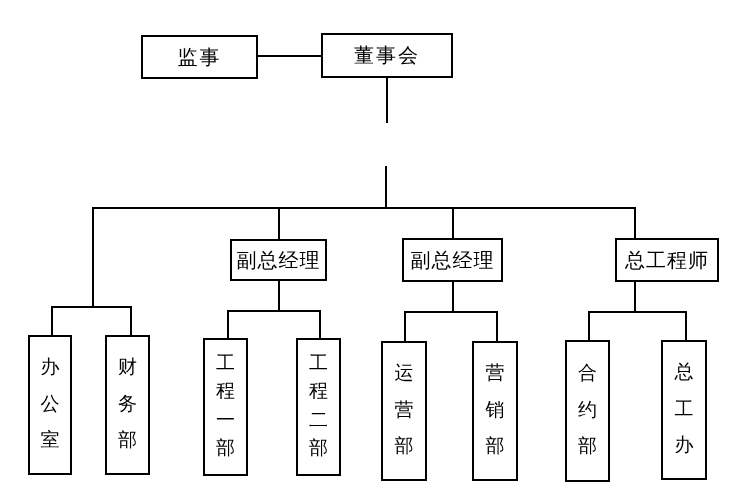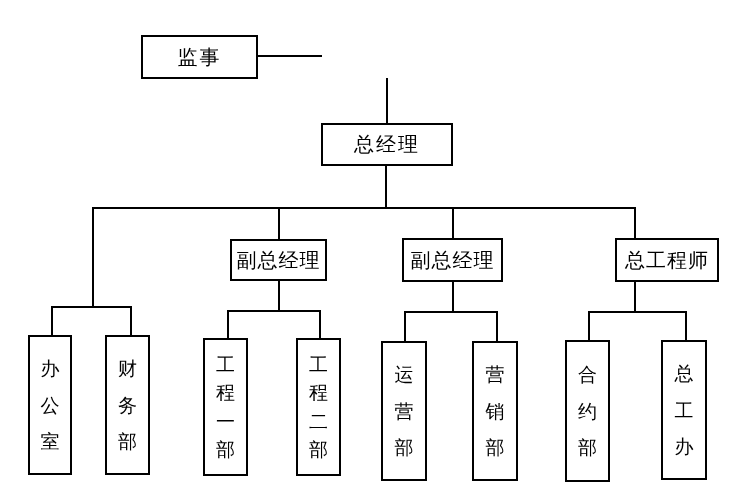--- a/index.html
+++ b/index.html
@@ -5,21 +5,21 @@
   html, body {
     margin: 0;
     padding: 0;
     background: #ffffff;
   }
   .canvas {
     position: relative;
     width: 733px;
     height: 503px;
     background: #ffffff;
-    font-family: Liberation Serif, serif;
+    font-family: Liberation Mono, monospace;
     color: #000000;
     overflow: hidden;
   }
   .box {
     position: absolute;
     box-sizing: border-box;
     border: 2px solid #000000;
     background: #ffffff;
     display: flex;
     align-items: center;
@@ -43,22 +43,22 @@
   }
   .hline { height: 2px; }
   .vline { width: 2px; }
 </style>
 </head>
 <body>
 
 <div class="canvas">
 
   <div class="box" style="left:141px; top:35px; width:117px; height:44px;">监事</div>
+  <div class="box" style="left:321px; top:33px; width:132px; height:45px;">董事会</div>
 
-  <div class="box" style="left:321px; top:123px; width:132px; height:43px;">总经理</div>
 
   <div class="box" style="left:230px; top:239px; width:97px; height:42px; letter-spacing:1px;">副总经理</div>
   <div class="box" style="left:402px; top:238px; width:101px; height:44px; letter-spacing:1px;">副总经理</div>
   <div class="box" style="left:583px; top:238px; width:104px; height:44px; letter-spacing:1px;margin-left:32px;">总工程师</div>
 
   <div class="box v" style="left:28px; top:335px; width:44px; height:140px;">
       <span class="vchar">办</span>
       <span class="vchar">公</span>
       <span class="vchar">室</span>
     </div>

